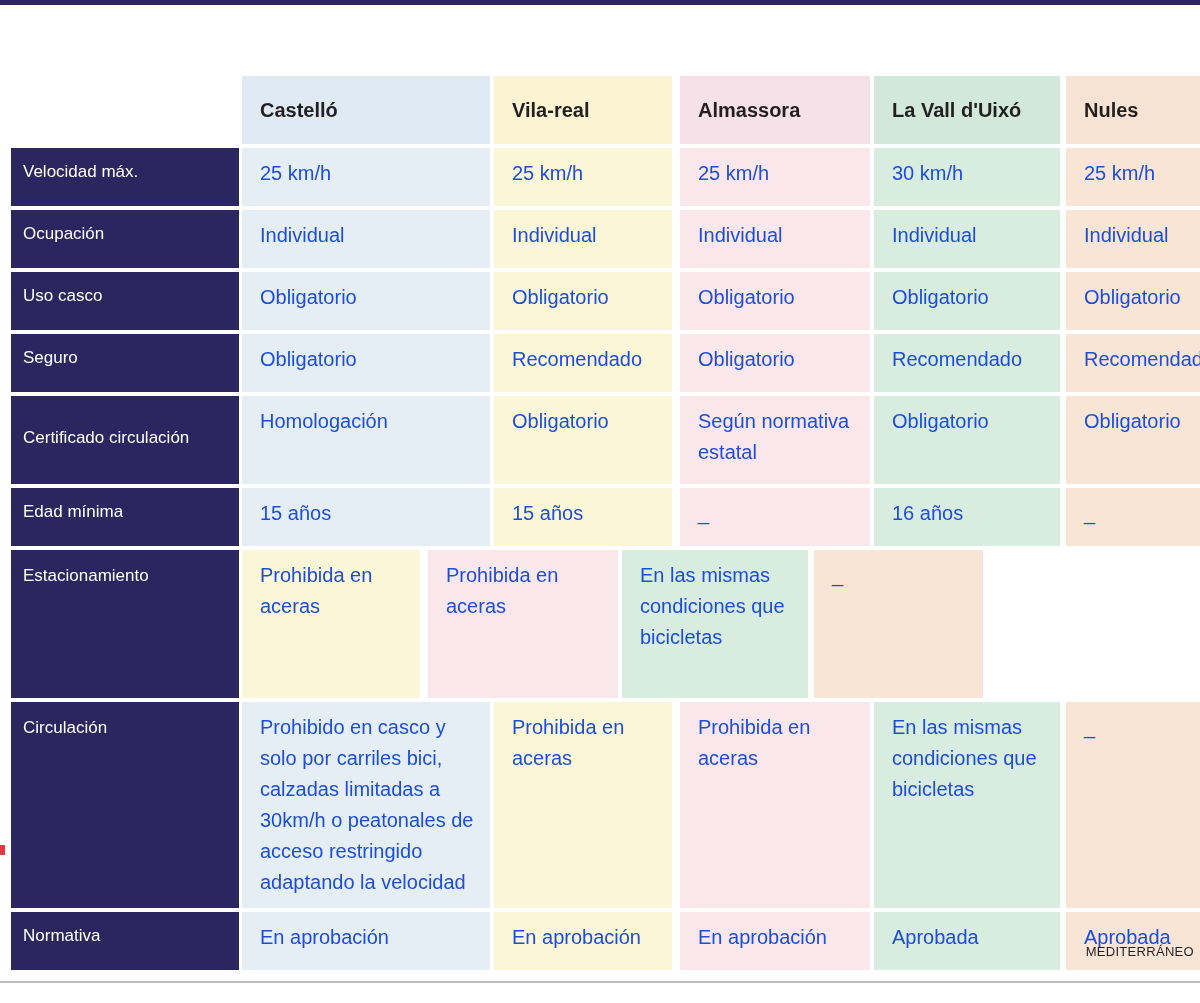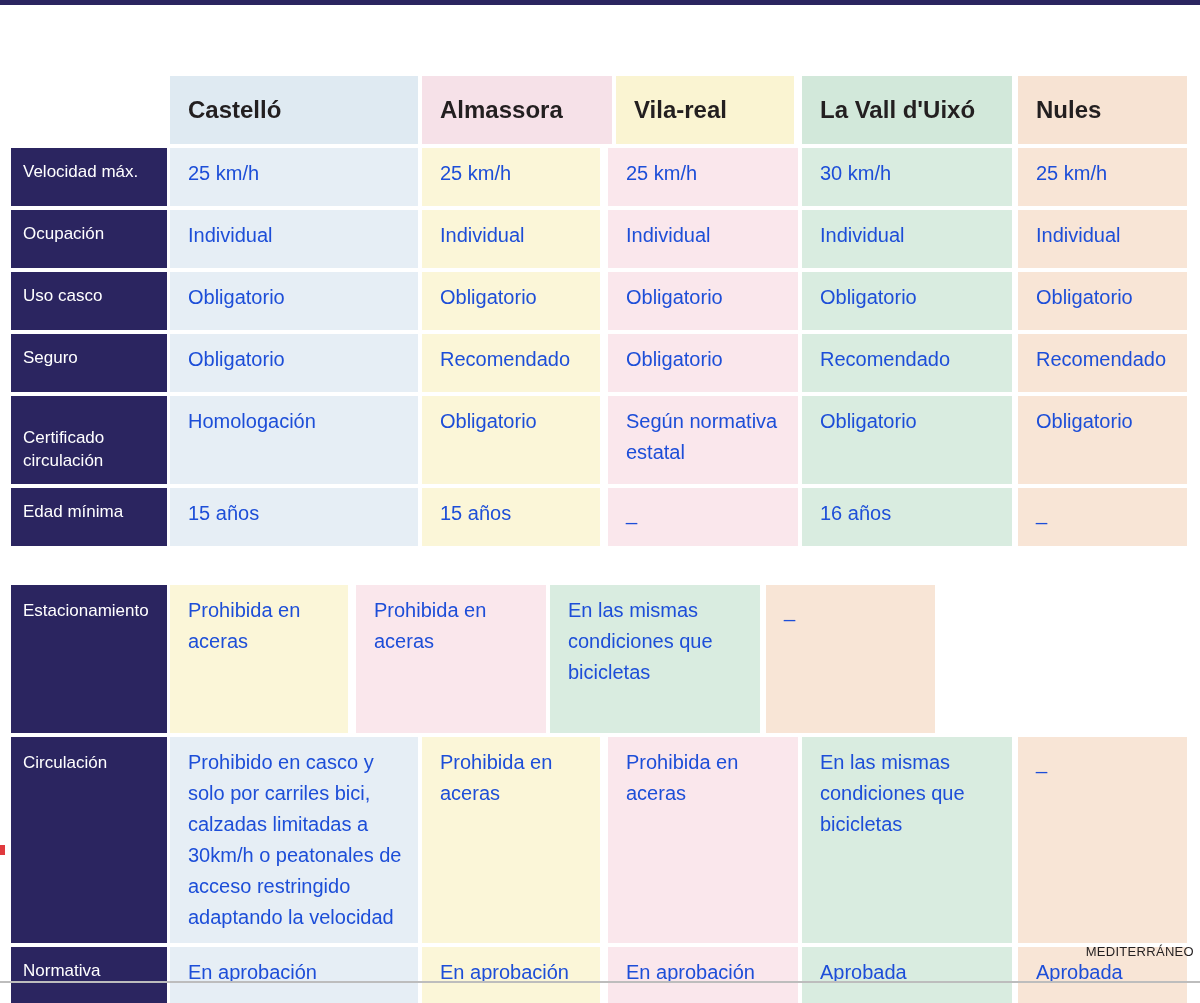--- a/index.html
+++ b/index.html
@@ -52,21 +52,21 @@
   }
   .row {
     display: flex;
     width: 1200px;
     align-items: stretch;
     margin-bottom: 4px;
   }
 
   
   .cell-label {
-    width: 156px;
+    width: 228px;
     margin-left: 11px;
     margin-right: 3px;
     background: #2b2560;
     color: #ffffff;
     font-size: 17px;
     line-height: 23px;
     padding: 12px 0 12px 12px;
     box-sizing: border-box;
     flex: 0 0 auto;
   }
@@ -79,42 +79,42 @@
     box-sizing: border-box;
     flex: 0 0 auto;
     font-size: 20px;
     line-height: 31px;
     color: #1d4ed8;
     padding: 10px 14px 10px 18px;
   }
   .cell.c-castello { width: 248px; margin-right: 4px; background: #e6eef5; }
   .cell.c-vilareal { width: 178px; margin-right: 8px; background: #fbf6d8; }
   .cell.c-almassora{ width: 190px; margin-right: 4px; background: #fae7ec; }
-  .cell.c-lavall   { width: 210px; margin-right: 6px; background: #d9ece0; }
+  .cell.c-lavall   { width: 186px; margin-right: 6px; background: #d9ece0; }
   .cell.c-nules    { width: 169px; background: #f8e5d6; }
 
   
   .row.header .cell {
     font-weight: bold;
-    font-size: 24px;
+    font-size: 20px;
     line-height: 24px;
     padding-top: 22px;
     padding-bottom: 22px;
     color: #231f20;
   }
   .row.header .cell.c-castello { background: #dfeaf2; }
   .row.header .cell.c-vilareal { background: #faf4d2; }
   .row.header .cell.c-almassora{ background: #f6e1e8; }
   .row.header .cell.c-lavall   { background: #d2e8da; }
   .row.header .cell.c-nules    { background: #f7e3d3; }
 
   
   .row.h-normal  .cell, .row.h-normal  .cell-label { min-height: 58px; }
   .row.h-two     .cell, .row.h-two     .cell-label { min-height: 88px; }
-  .row.h-park    .cell, .row.h-park    .cell-label { min-height: 148px; margin-top: 35px; }
+  .row.h-park    .cell, .row.h-park    .cell-label { min-height: 148px; }
   .row.h-circ    .cell, .row.h-circ    .cell-label { min-height: 188px; }
 
   .row.h-two  .cell-label { padding-top: 30px; }
   .row.h-park .cell-label,
   .row.h-circ .cell-label { padding-top: 14px; }
 
   
   .bottom-rule {
     position: absolute;
     left: 0;
@@ -146,22 +146,22 @@
 <div id="page">
 
   <div class="top-rule"></div>
 
 
   <div class="grid">
 
     <div class="row header">
       <div class="cell-label blank"></div>
       <div class="cell c-castello">Castelló</div>
+      <div class="cell c-vilareal">Vila-real</div>
       <div class="cell c-almassora">Almassora</div>
-      <div class="cell c-vilareal">Vila-real</div>
       <div class="cell c-lavall">La Vall d'Uixó</div>
       <div class="cell c-nules">Nules</div>
     </div>
 
     <div class="row h-normal">
       <div class="cell-label">Velocidad  máx.</div>
       <div class="cell c-castello">25 km/h</div>
       <div class="cell c-vilareal">25 km/h</div>
       <div class="cell c-almassora">25 km/h</div>
       <div class="cell c-lavall">30 km/h</div>

